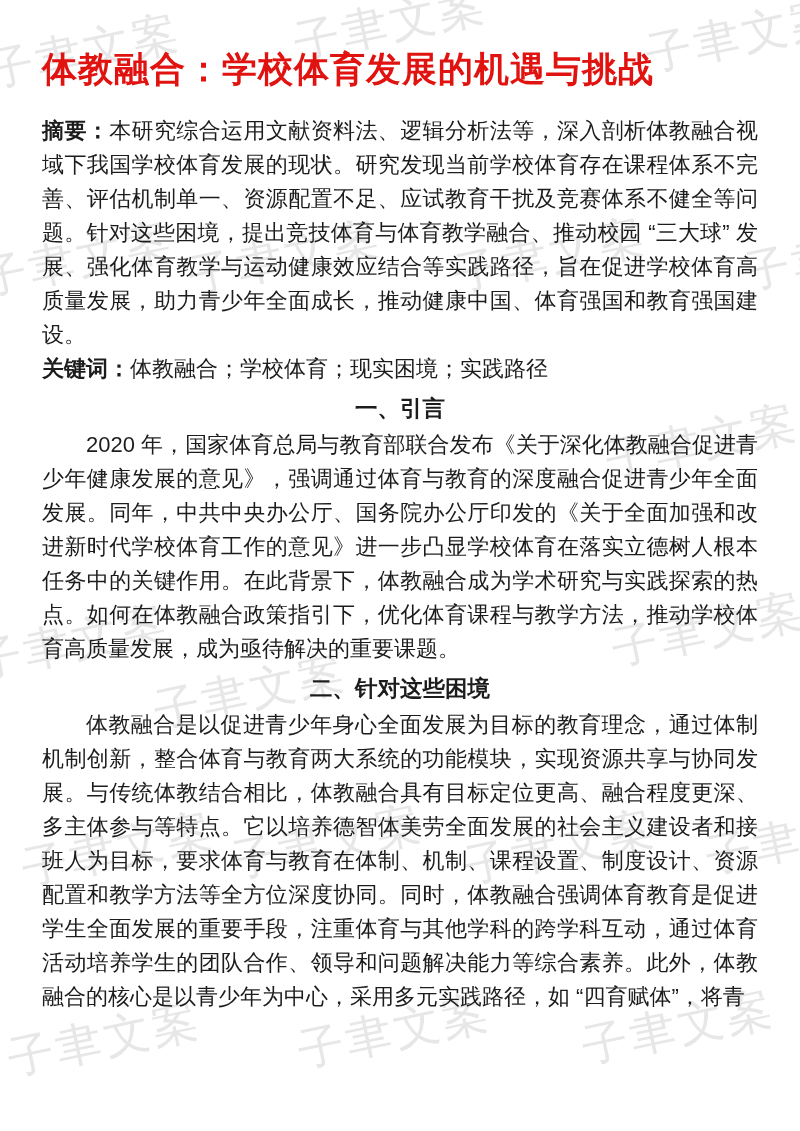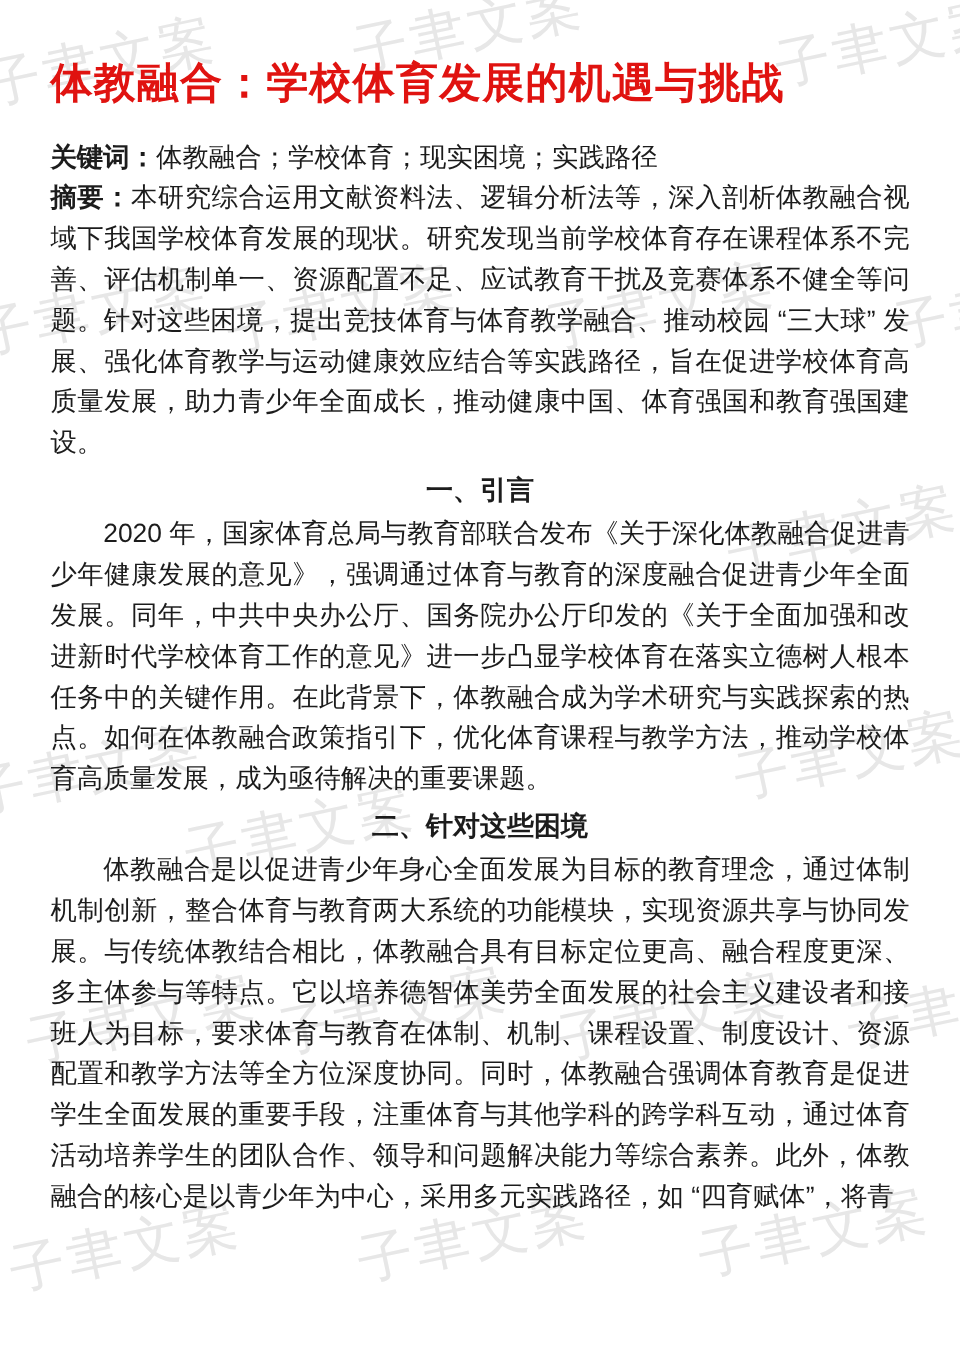--- a/index.html
+++ b/index.html
@@ -100,23 +100,23 @@
     <span class="wm" style="left:458px;  top:838px;">子聿文案</span>
     <span class="wm" style="left:700px;  top:828px;">子聿文案</span>
     <span class="wm" style="left:2px;    top:1030px;">子聿文案</span>
     <span class="wm" style="left:292px;  top:1022px;">子聿文案</span>
     <span class="wm" style="left:576px;  top:1018px;">子聿文案</span>
   </div>
 
   <div class="content">
     <h1 class="doc-title">体教融合：学校体育发展的机遇与挑战</h1>
 
+    <p class="para"><b class="lead">摘要：</b><span>本研究综合运用文献资料法、逻辑分析法等，深入剖析体教融合视域下我国学校体育发展的现状。研究发现当前学校体育存在课程体系不完善、评估机制单一、资源配置不足、应试教育干扰及竞赛体系不健全等问题。针对这些困境，提出竞技体育与体育教学融合、推动校园 “三大球” 发展、强化体育教学与运动健康效应结合等实践路径，旨在促进学校体育高质量发展，助力青少年全面成长，推动健康中国、体育强国和教育强国建设。</span></p>
+
     <p class="para"><b class="lead">关键词：</b><span>体教融合；学校体育；现实困境；实践路径</span></p>
-
-    <p class="para"><b class="lead">摘要：</b><span>本研究综合运用文献资料法、逻辑分析法等，深入剖析体教融合视域下我国学校体育发展的现状。研究发现当前学校体育存在课程体系不完善、评估机制单一、资源配置不足、应试教育干扰及竞赛体系不健全等问题。针对这些困境，提出竞技体育与体育教学融合、推动校园 “三大球” 发展、强化体育教学与运动健康效应结合等实践路径，旨在促进学校体育高质量发展，助力青少年全面成长，推动健康中国、体育强国和教育强国建设。</span></p>
 
     <h2 class="heading">一、引言</h2>
     <p class="para indent">2020 年，国家体育总局与教育部联合发布《关于深化体教融合促进青少年健康发展的意见》，强调通过体育与教育的深度融合促进青少年全面发展。同年，中共中央办公厅、国务院办公厅印发的《关于全面加强和改进新时代学校体育工作的意见》进一步凸显学校体育在落实立德树人根本任务中的关键作用。在此背景下，体教融合成为学术研究与实践探索的热点。如何在体教融合政策指引下，优化体育课程与教学方法，推动学校体育高质量发展，成为亟待解决的重要课题。</p>
 
     <h2 class="heading">二、针对这些困境</h2>
     <p class="para indent">体教融合是以促进青少年身心全面发展为目标的教育理念，通过体制机制创新，整合体育与教育两大系统的功能模块，实现资源共享与协同发展。与传统体教结合相比，体教融合具有目标定位更高、融合程度更深、多主体参与等特点。它以培养德智体美劳全面发展的社会主义建设者和接班人为目标，要求体育与教育在体制、机制、课程设置、制度设计、资源配置和教学方法等全方位深度协同。同时，体教融合强调体育教育是促进学生全面发展的重要手段，注重体育与其他学科的跨学科互动，通过体育活动培养学生的团队合作、领导和问题解决能力等综合素养。此外，体教融合的核心是以青少年为中心，采用多元实践路径，如 “四育赋体”，将青</p>
   </div>
 
 
 </div>

